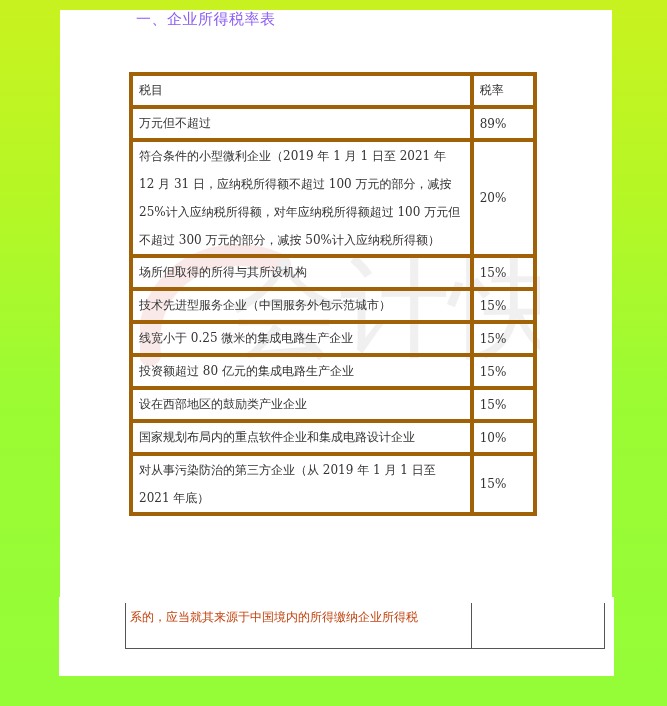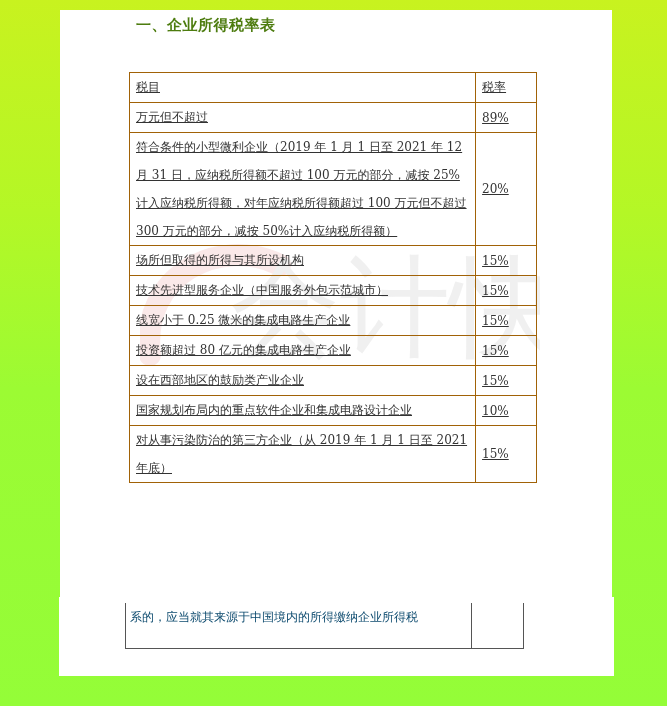--- a/index.html
+++ b/index.html
@@ -11,38 +11,38 @@
   }
   .page {
     position:absolute; left:60px; top:10px; width:552px; height:587px;
     background:#fff;
   }
   .page2 {
     position:absolute; left:59px; top:597px; width:555px; height:79px;
     background:#fff;
   }
   .title {
-    position:absolute; left:136px; top:16px;
+    position:absolute; left:136px; top:10px;
     font-family: "DejaVu Sans", "Liberation Sans", sans-serif;
-    font-weight:bold; font-size:15px; color:#4d7c0f; letter-spacing:0.5px;
+    font-weight:normal; font-size:15px; color:#8b5cf6; letter-spacing:0.5px;
   }
   table.tax {
     position:absolute; left:129px; top:72px; width:408px;
     border-collapse:collapse; font-size:12px; color:#333;
   }
   table.tax td {
-    border:1px solid #a16207; padding:0 6px; vertical-align:middle;text-decoration:underline;
+    border:4px solid #a16207; padding:0 6px; vertical-align:middle;
   }
   table.tax td.name { width:334px; }
   table.tax td.rate { width:48px; }
   .multi { line-height:28px; }
   .single td { height:29px; }
   table.tax2 {
-    position:absolute; left:125px; top:603px; width:399px;
-    border-collapse:collapse; font-size:12px; color:#0c4a6e;
+    position:absolute; left:125px; top:603px; width:480px;
+    border-collapse:collapse; font-size:12px; color:#c2410c;
   }
   table.tax2 td {
     border:1px solid #555; border-top:none; padding:6px 4px 0 4px;
     vertical-align:top; height:39px;
   }
   table.tax2 td.name { width:337px; }
   .watermark {
     position:absolute; left:140px; top:235px; width:400px; height:140px;
     pointer-events:none; opacity:0.12;
   }

